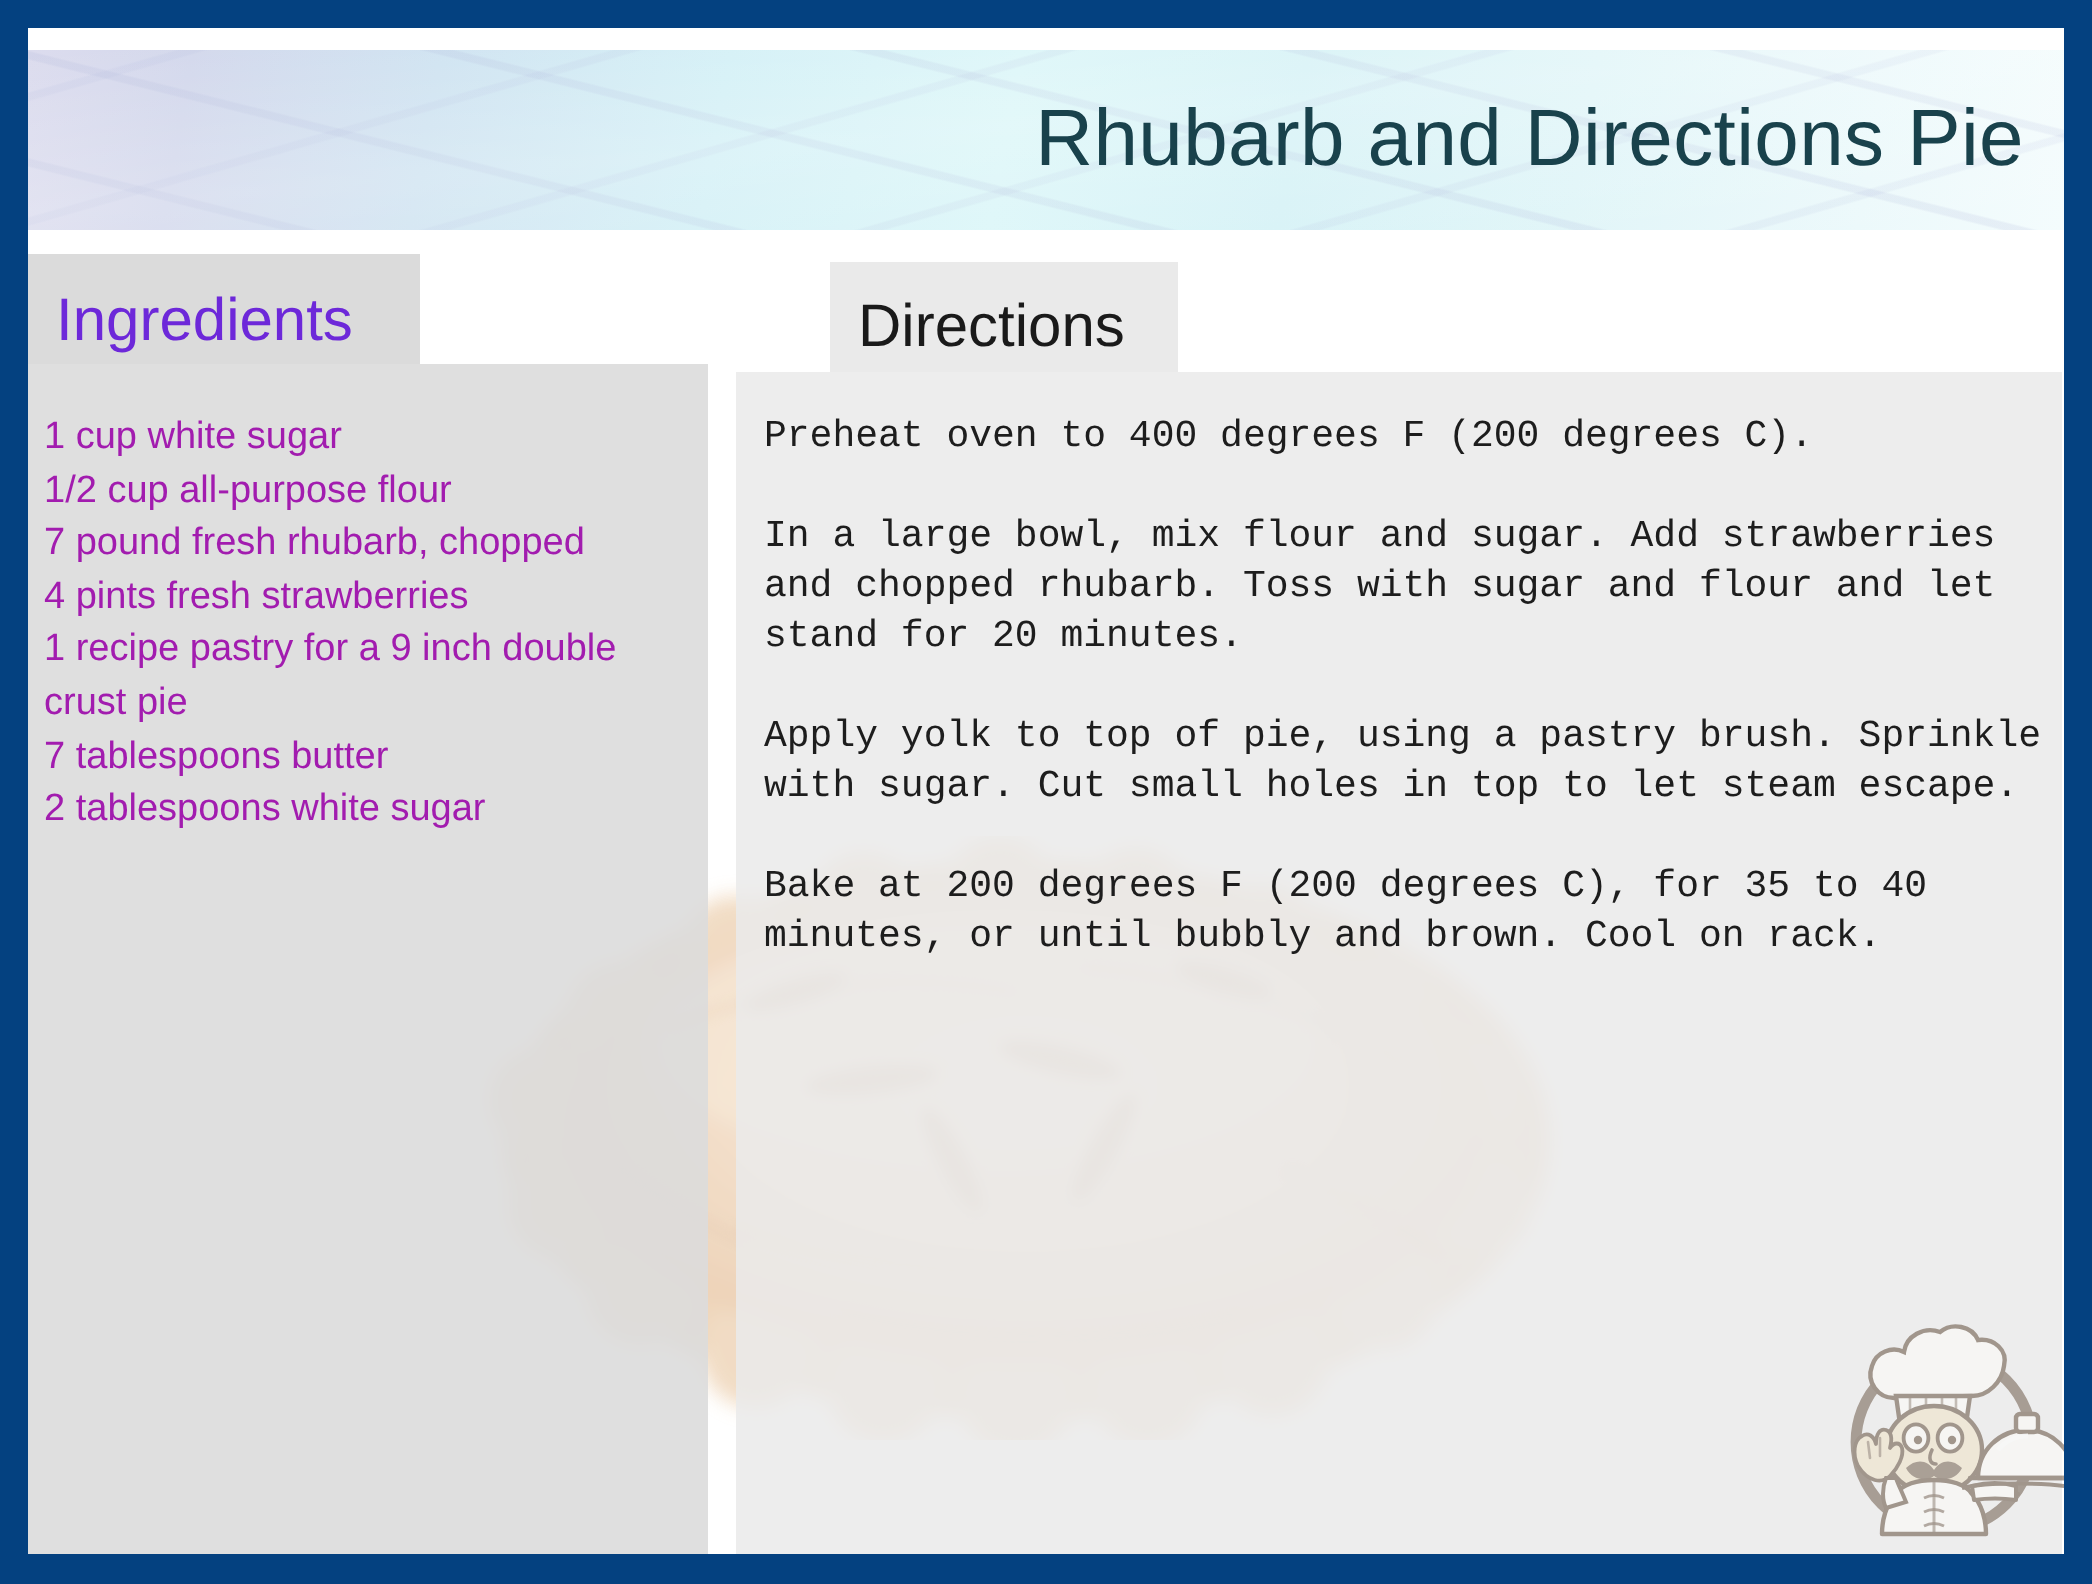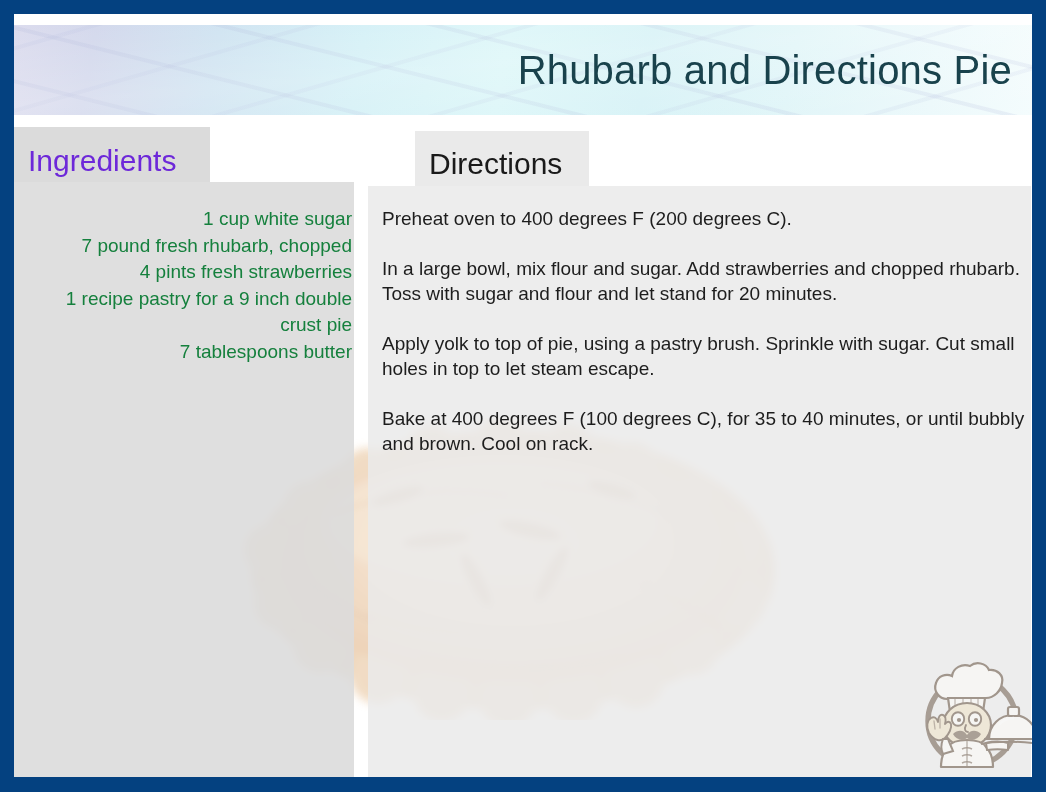--- a/index.html
+++ b/index.html
@@ -140,22 +140,21 @@
     background: rgba(219,219,219,0.90);
     z-index: 3;
   }
   #ingredients-list {
     position: absolute;
     left: 8px;
     top: 24px;
     width: 330px;
     font-size: 19px;
     line-height: 26.6px;
-    color: #15803d;
-    text-align: right;
+    color: #a21caf;
   }
   #ingredients-list li {
     list-style: none;
     white-space: normal;
   }
 
   
   #directions-tab {
     position: absolute;
     left: 354px;
@@ -186,20 +185,21 @@
     z-index: 2;
   }
   #directions-body {
     position: absolute;
     left: 14px;
     top: 20px;
     width: 644px;
     font-size: 19px;
     line-height: 25px;
     color: #1d1d1d;
+    font-family: Liberation Mono, monospace;
   }
   #directions-body p { margin: 0 0 25px 0; }
   #directions-body p:last-child { margin-bottom: 0; }
 
   
   #chef-logo {
     position: absolute;
     left: 901px;
     top: 641px;
     width: 122px;
@@ -286,36 +286,38 @@
         </g>
       </svg>
     </div>
 
     <div id="ingredients-tab">
       <div id="ingredients-heading">Ingredients</div>
     </div>
     <div id="ingredients-panel">
       <ul id="ingredients-list">
         <li>1 cup white sugar</li>
+        <li>1/2 cup all-purpose flour</li>
         <li>7 pound fresh rhubarb, chopped</li>
         <li>4 pints fresh strawberries</li>
         <li>1 recipe pastry for a 9 inch double crust pie</li>
         <li>7 tablespoons butter</li>
+        <li>2 tablespoons white sugar</li>
       </ul>
     </div>
 
     <div id="directions-tab">
       <div id="directions-heading">Directions</div>
     </div>
     <div id="directions-panel">
       <div id="directions-body">
         <p>Preheat oven to 400 degrees F (200 degrees C).</p>
         <p>In a large bowl, mix flour and sugar. Add strawberries and chopped rhubarb. Toss with sugar and flour and let stand for 20 minutes.</p>
         <p>Apply yolk to top of pie, using a pastry brush. Sprinkle with sugar. Cut small holes in top to let steam escape.</p>
-        <p>Bake at 400 degrees F (100 degrees C), for 35 to 40 minutes, or until bubbly and brown. Cool on rack.</p>
+        <p>Bake at 200 degrees F (200 degrees C), for 35 to 40 minutes, or until bubbly and brown. Cool on rack.</p>
       </div>
     </div>
 
     <div id="chef-logo">
       <svg width="122" height="122" viewBox="0 0 122 122" xmlns="http://www.w3.org/2000/svg" aria-hidden="true">
         <g stroke="#6b5848" fill="none" stroke-width="2.4" stroke-linecap="round" stroke-linejoin="round">
 
           <circle cx="57" cy="66" r="44" stroke-width="5.4" opacity="0.92"></circle>
         </g>
 

